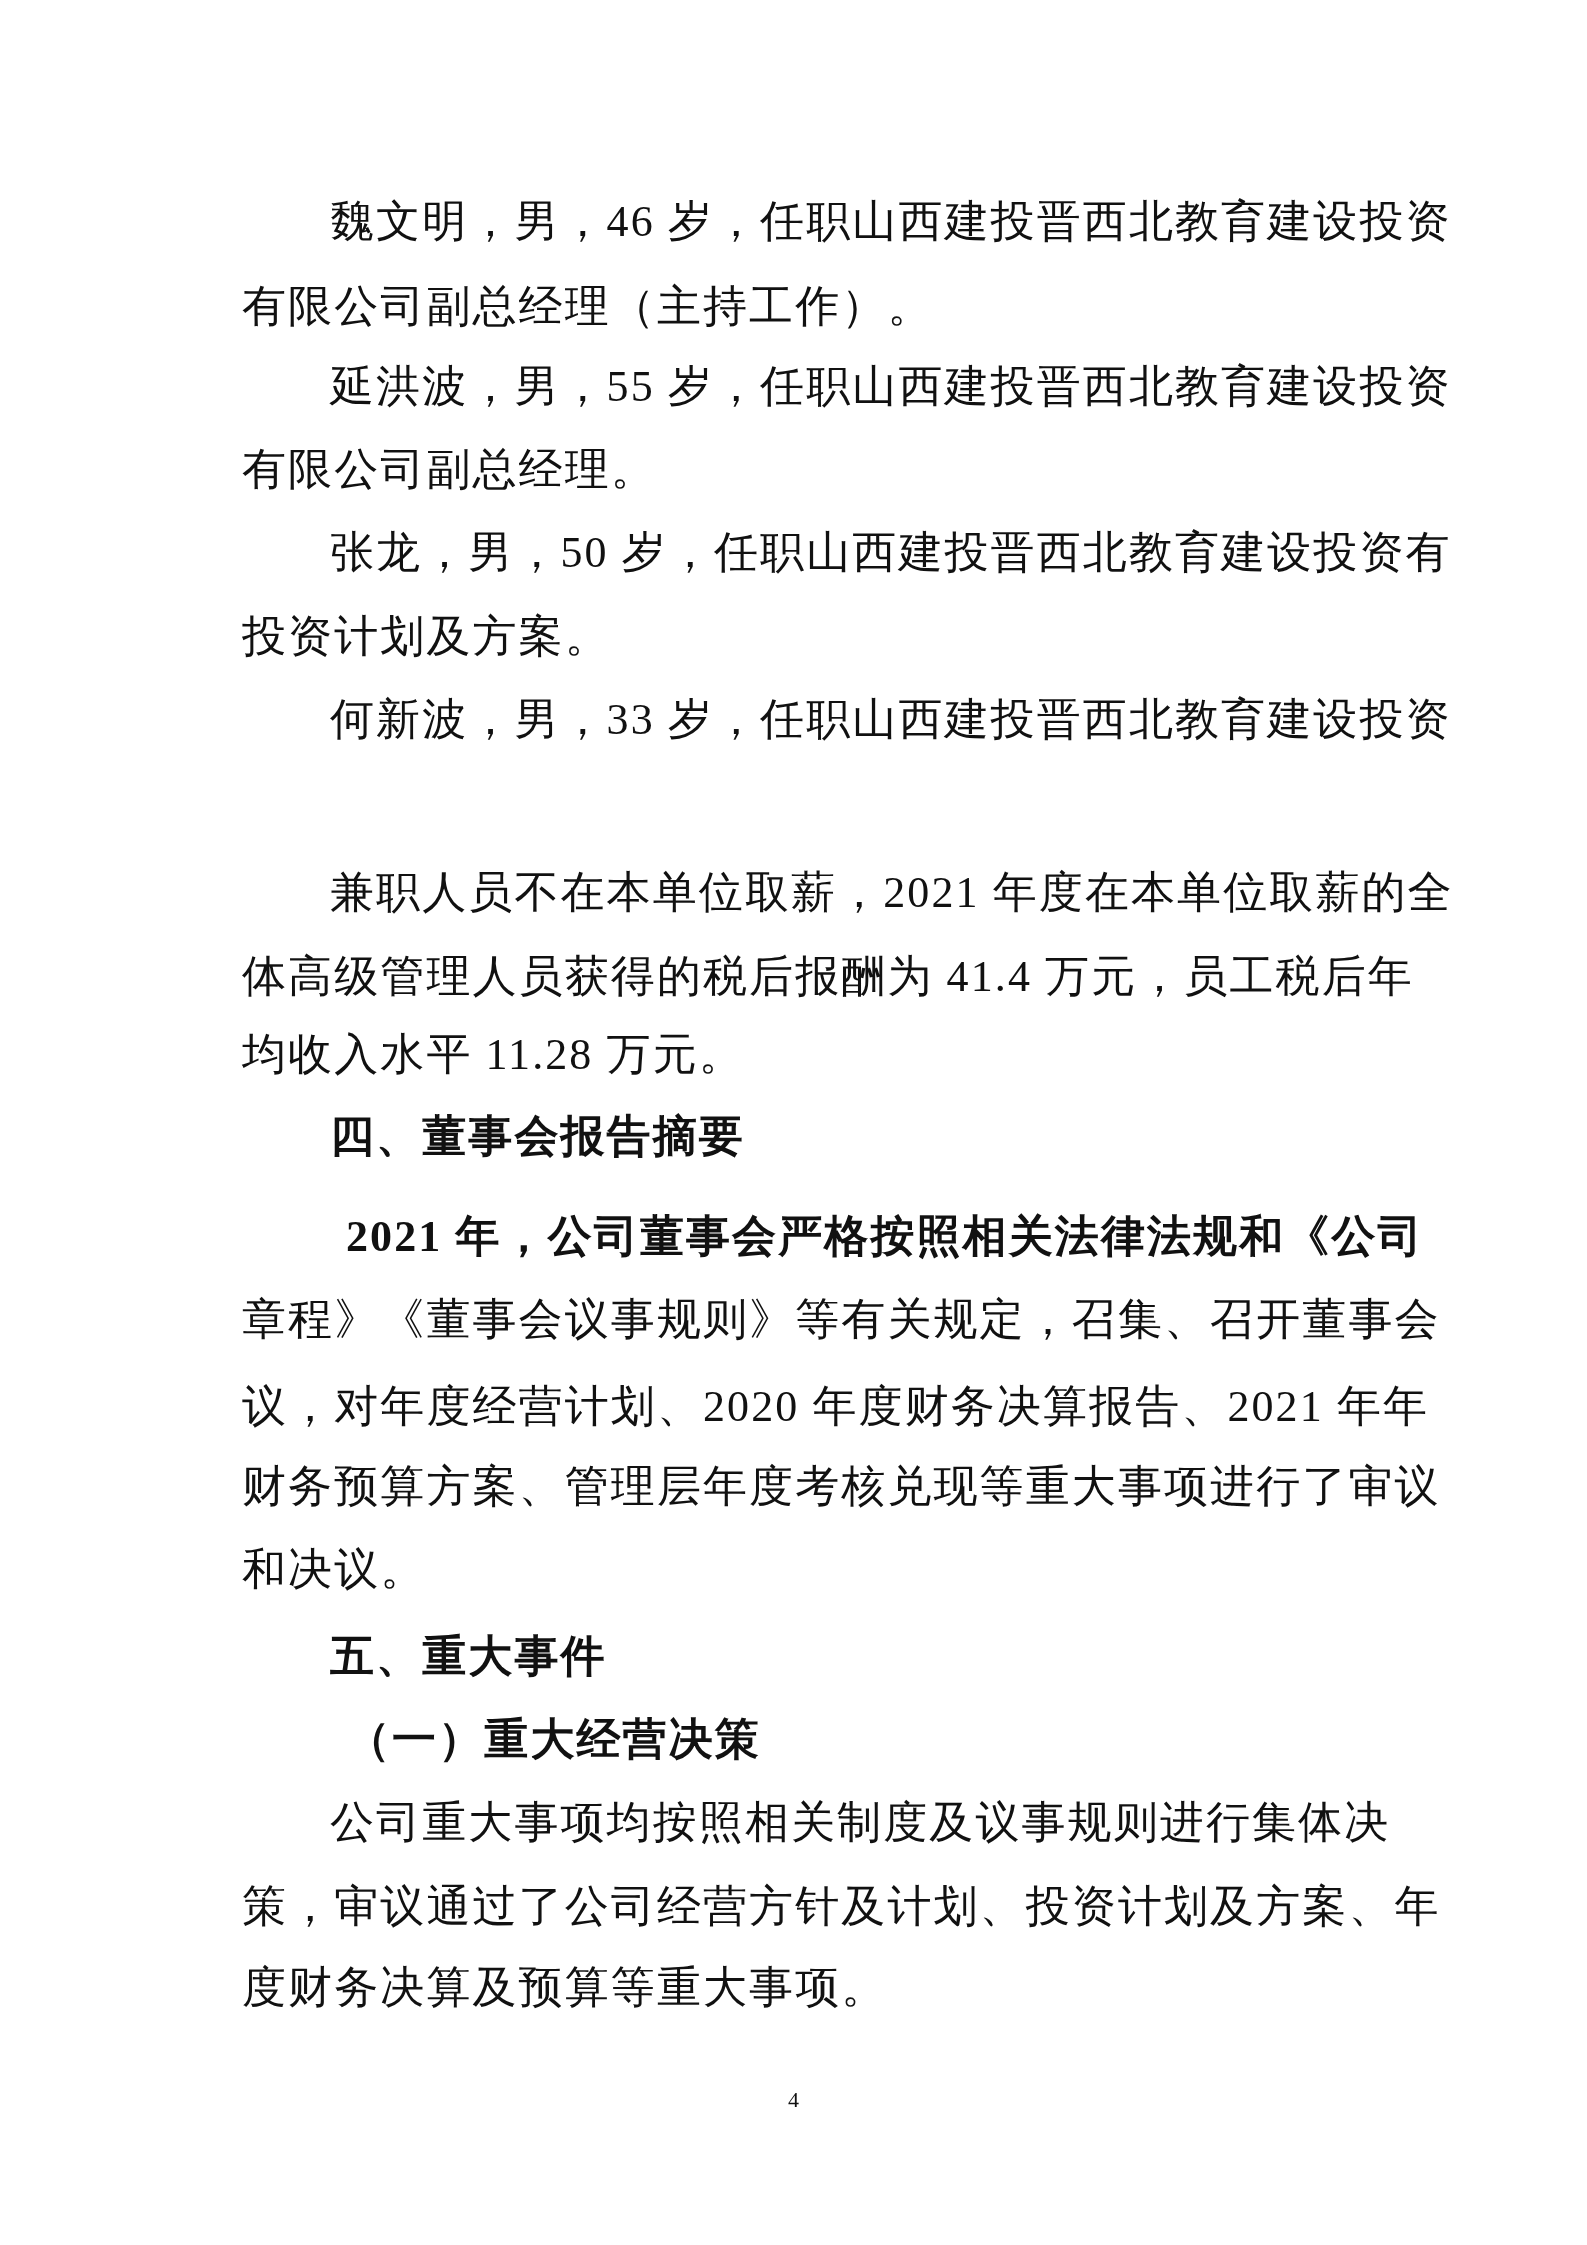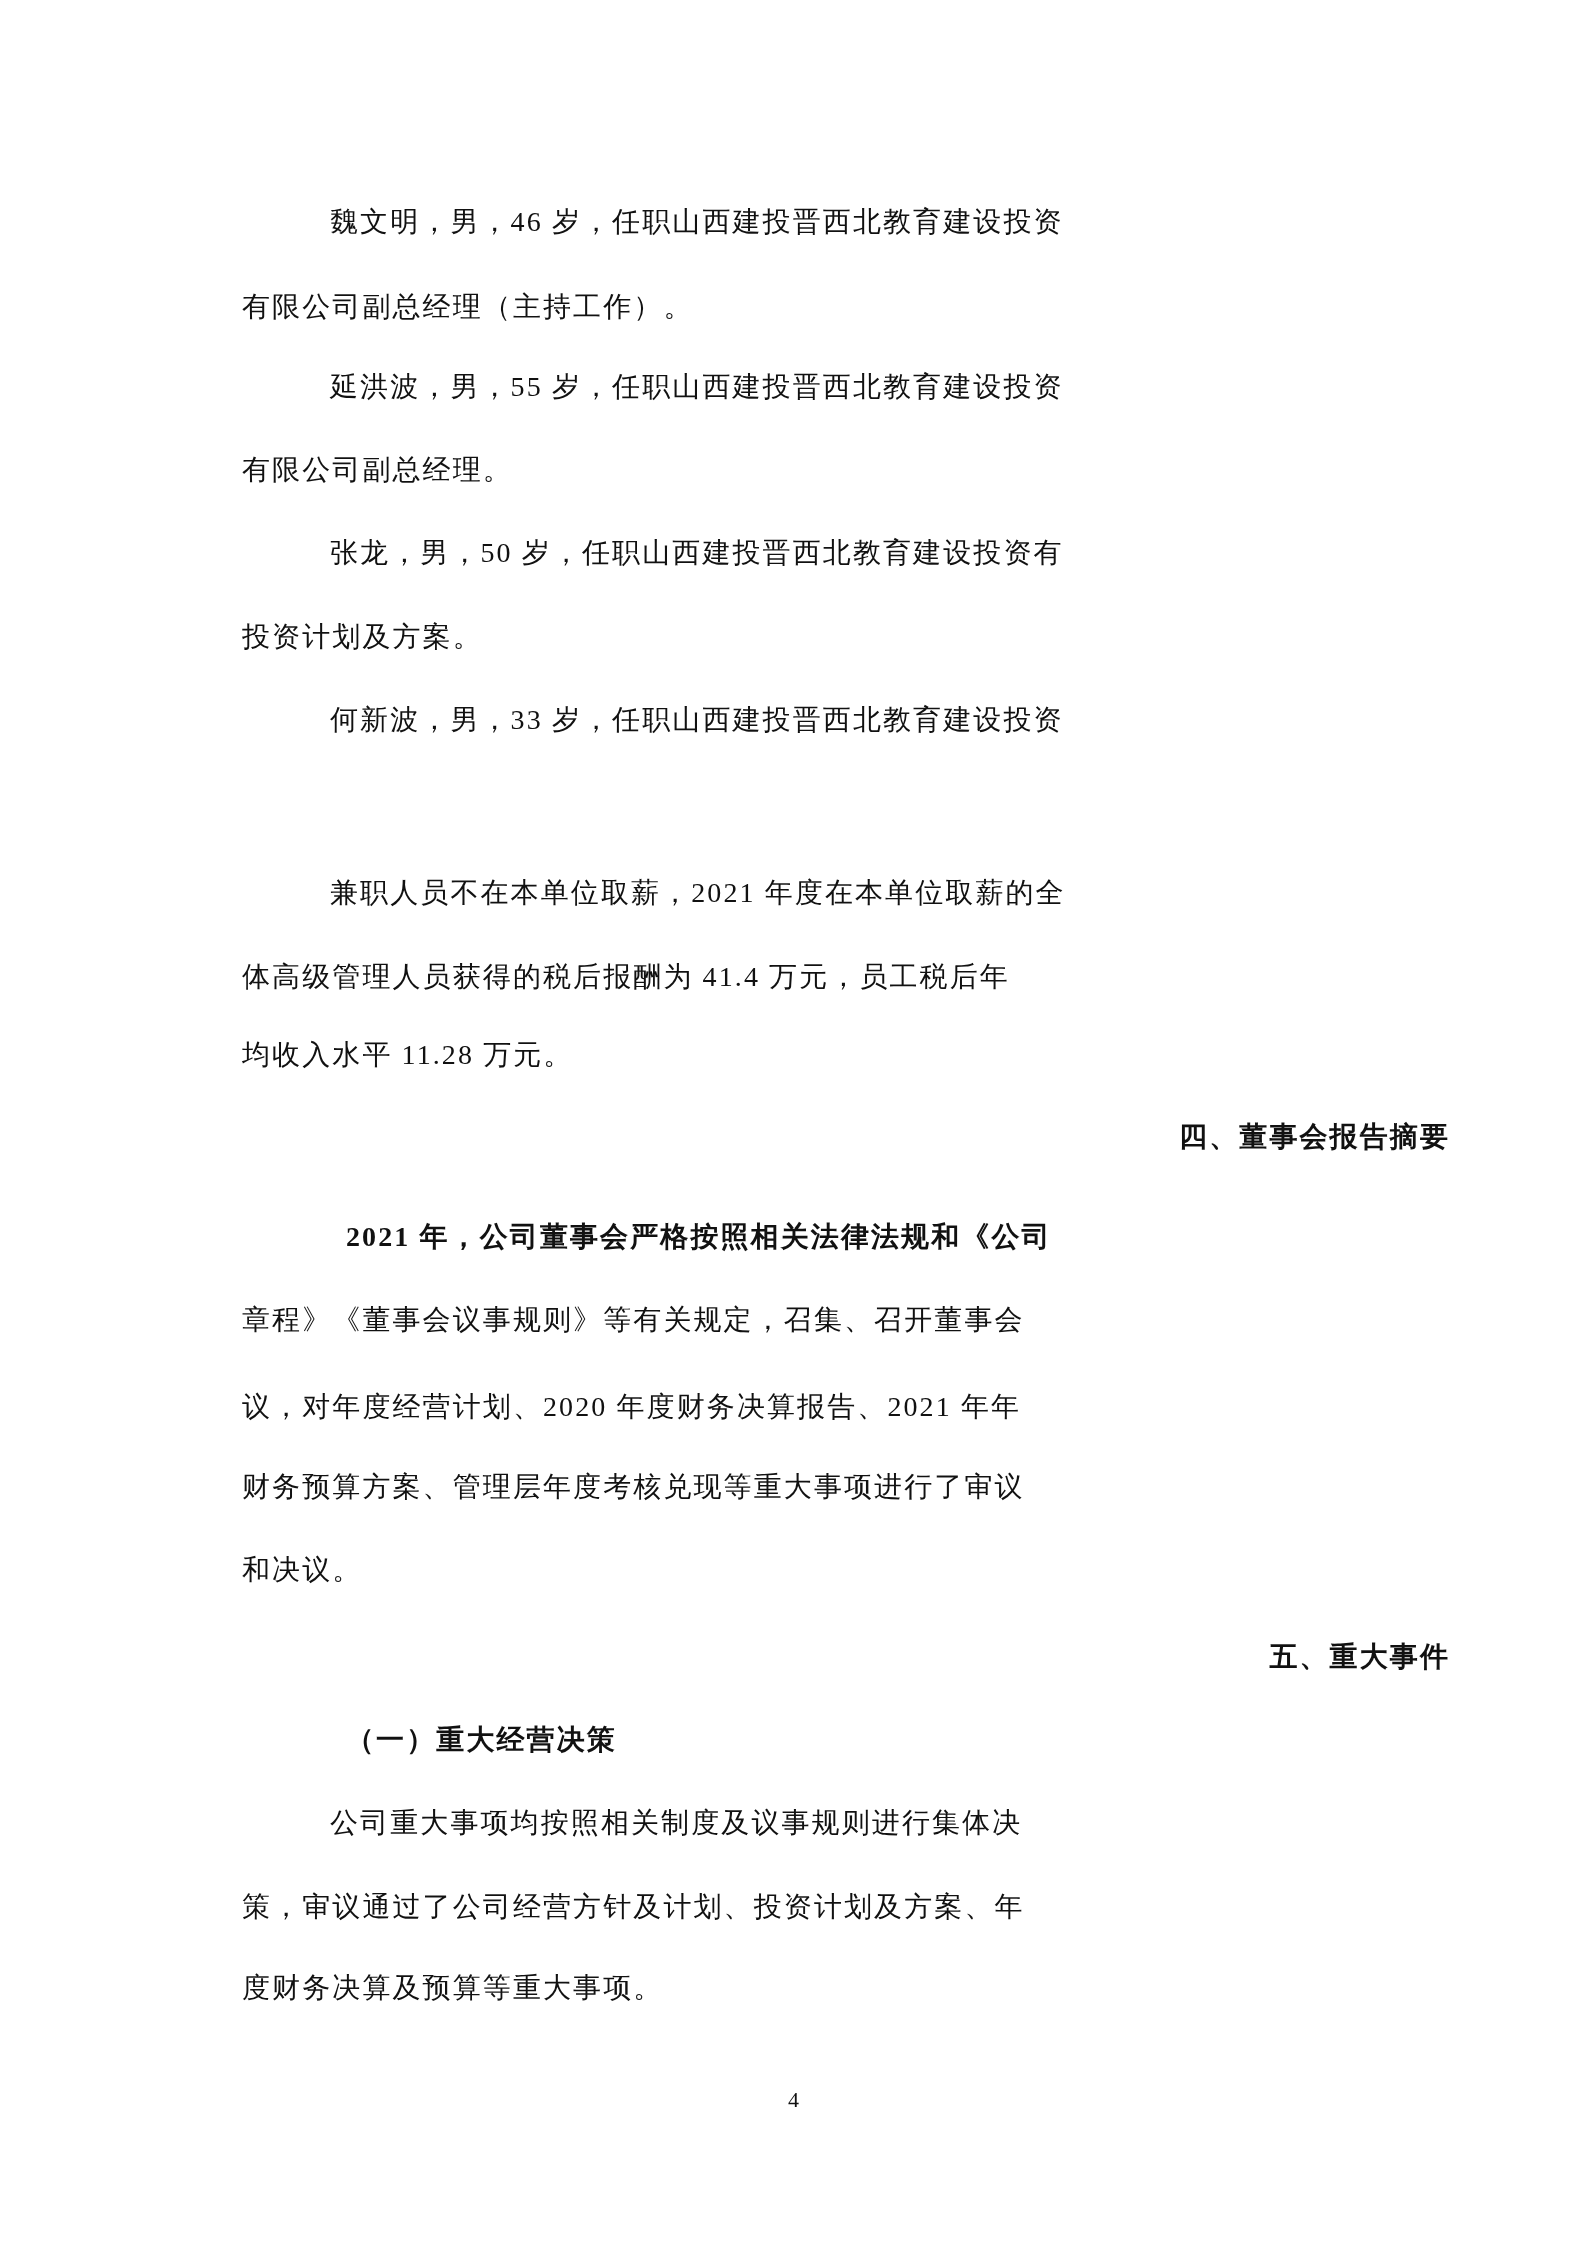--- a/index.html
+++ b/index.html
@@ -1,23 +1,23 @@
 <!DOCTYPE html>
 <html><head>
 <meta charset="utf-8">
 <style>
   html, body { margin: 0; padding: 0; background: #ffffff; }
   body { width: 1587px; height: 2245px; position: relative; overflow: hidden;
          font-family: "Liberation Serif", "DejaVu Serif", serif; color: #111111; }
   .page { position: absolute; left: 0; top: 0; width: 1587px; height: 2245px; background: #ffffff; }
   .line { position: absolute; left: 242px; width: 1120px; height: 60px; line-height: 60px;
-          font-size: 28px; letter-spacing: 2.1px; white-space: nowrap; }
+          font-size: 44px; letter-spacing: 2.1px; white-space: nowrap; }
   .indent { left: 330px; }
   .indent-extra { left: 346px; font-weight: bold; }
-  .bold { font-weight: bold; text-align: right; }
+  .bold { font-weight: bold; }
   .page-number { position: absolute; top: 2086px; left: 0; width: 1587px; text-align: center;
                  font-size: 22px; line-height: 28px; font-family: "Liberation Serif", serif; }
 </style>
 </head>
 <body>
 
 <div class="page">
 
   <div class="line indent" style="top:192px">魏文明，男，46 岁，任职山西建投晋西北教育建设投资</div>
   <div class="line" style="top:277px">有限公司副总经理（主持工作）。</div>

